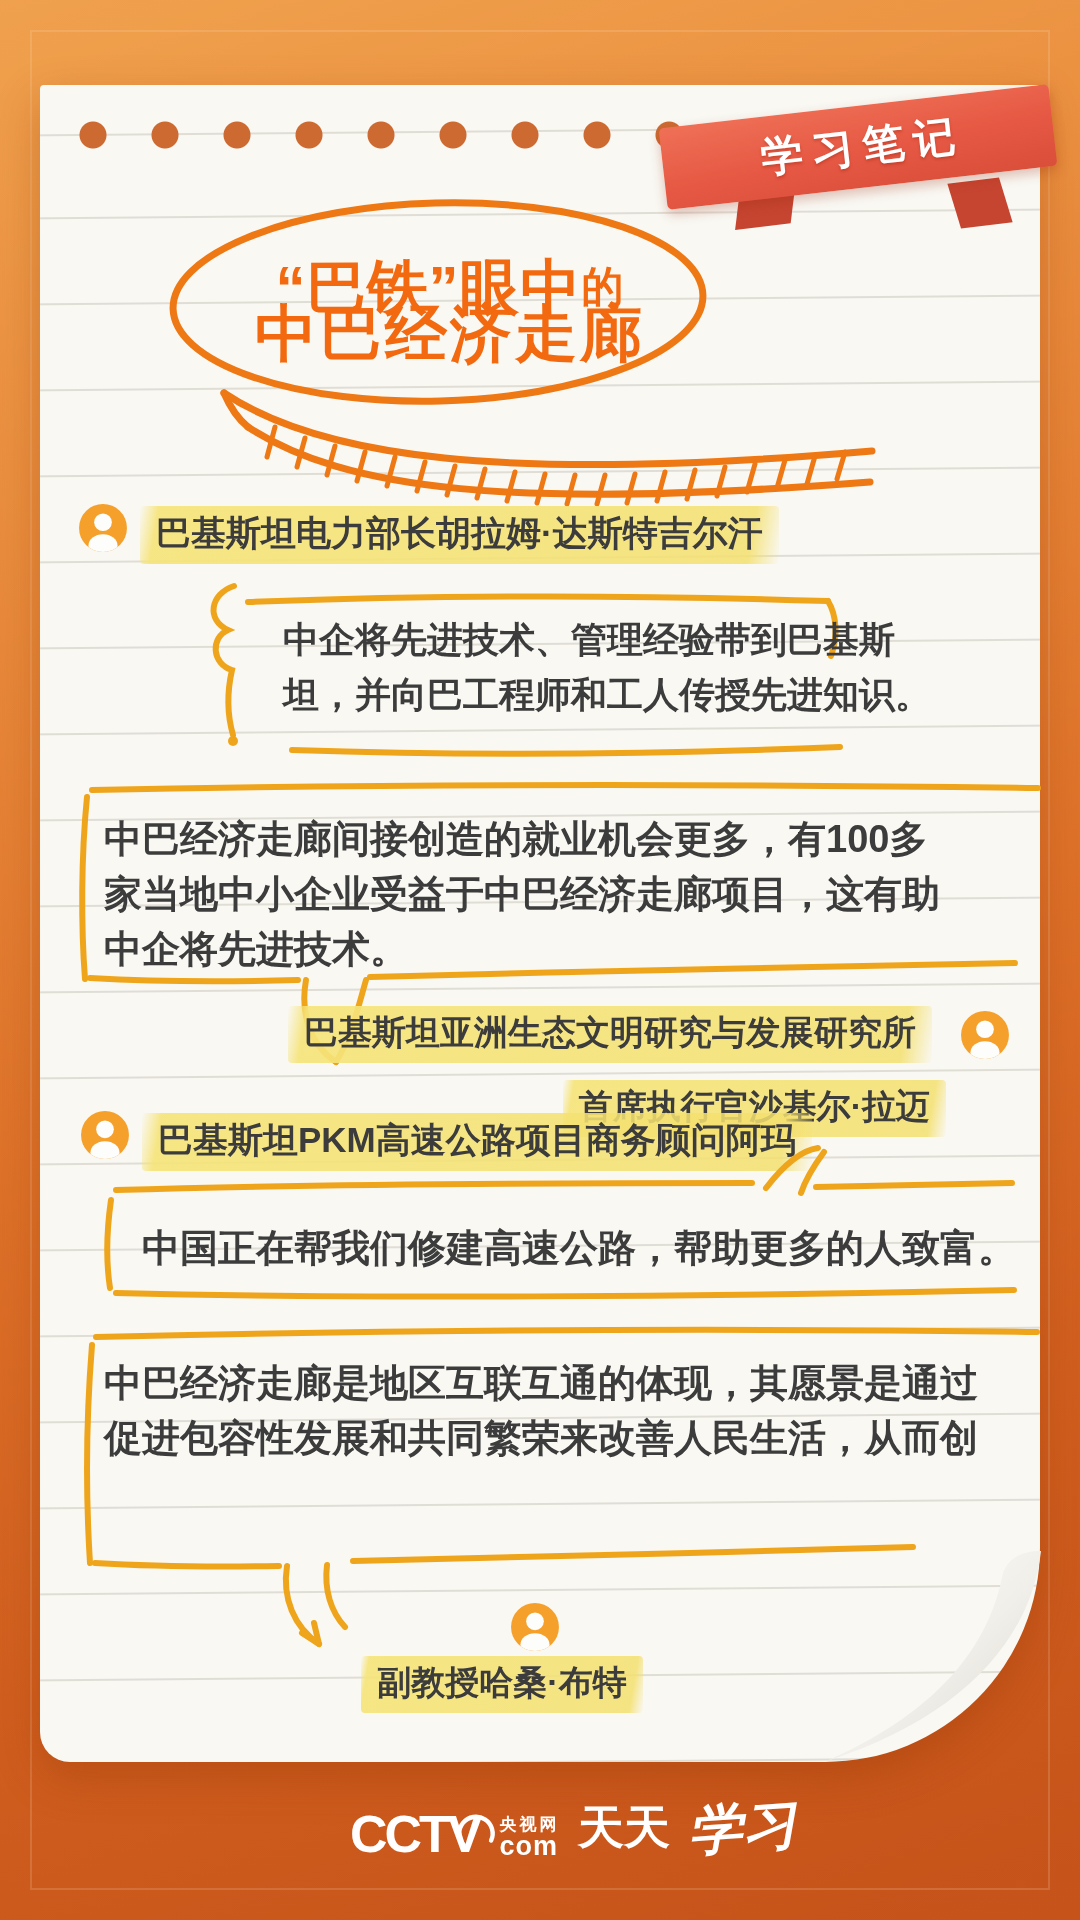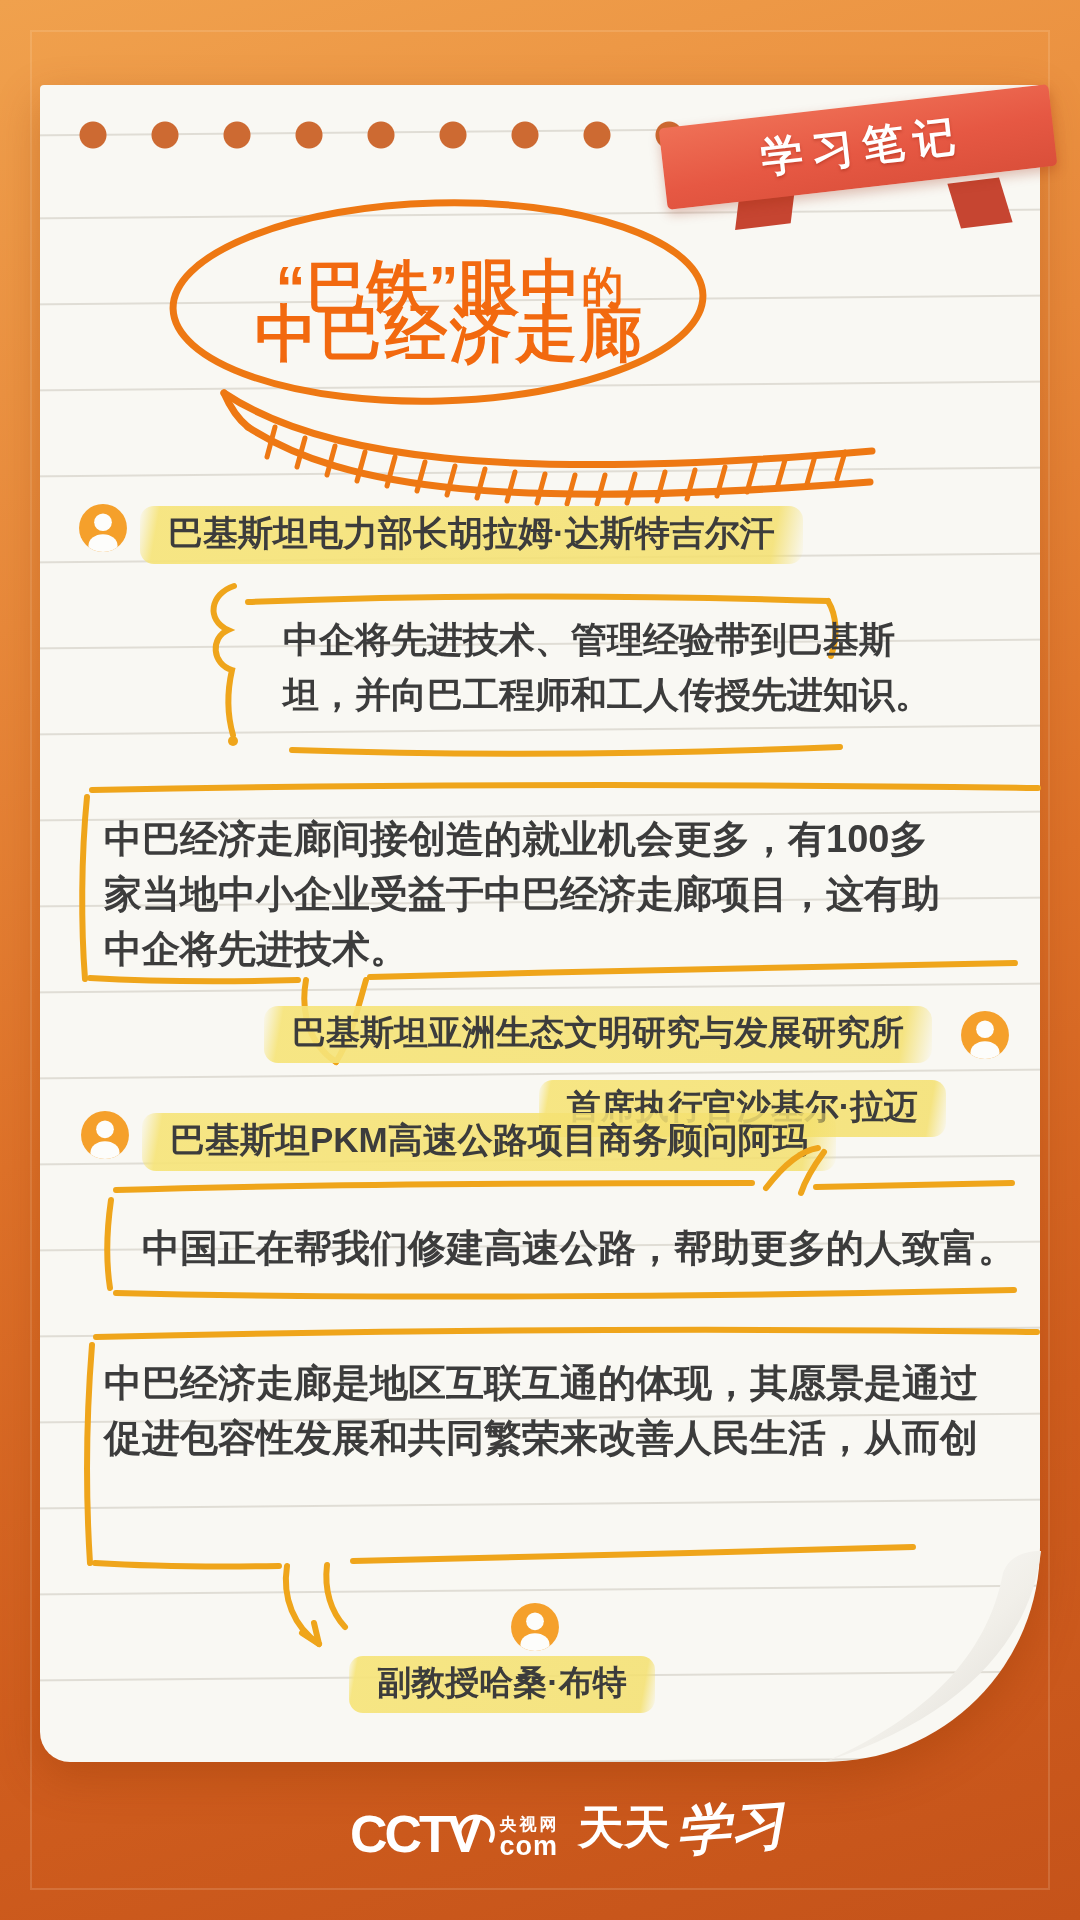--- a/index.html
+++ b/index.html
@@ -57,37 +57,37 @@
   
   .title-line{color:#f2690f;font-weight:900;text-align:center;width:520px;left:190px;letter-spacing:1px;}
   .title-l1{top:224px;font-size:60px;margin-top:24px;}
   .title-l2{top:292px;font-size:62px;letter-spacing:3px;}
   .title-small{font-size:42px;vertical-align:7px;font-weight:900;}
   
   .name-text{font-size:35px;font-weight:700;color:#3c3c3c;}
   .hl{
     display:inline-block;
     background:linear-gradient(100deg,rgba(246,228,122,0) 0%,rgba(246,228,122,0.92) 3%,rgba(244,224,110,0.85) 95%,rgba(246,228,122,0) 100%);
-    padding:4px 28px 7px;border-radius:14px;
+    padding:4px 16px 7px;border-radius:4px;
   }
   
   .qline{white-space:nowrap;font-size:38px;line-height:55px;color:#3c3c3c;font-weight:600;}
   .qline-sm{font-size:36px;line-height:55px;}
   
   .attr-col{display:flex;flex-direction:column;}
   .attr-row{display:flex;align-items:center;gap:28px;}
   .attr-text{font-size:34px;font-weight:700;color:#3c3c3c;}
   
   .footer-logo{color:#fff;display:flex;align-items:flex-end;}
   .cctv{left:350px;top:1808px;gap:5px;}
   .cctv-word{font-size:52px;font-weight:900;letter-spacing:-3px;line-height:52px;}
   .cctv-stack{display:flex;flex-direction:column;margin-left:-4px;line-height:1;}
   .cctv-cn{font-size:17px;letter-spacing:3px;font-weight:700;}
   .cctv-com{font-size:27px;font-weight:700;letter-spacing:1px;}
-  .brand{left:578px;top:1798px;gap:6px;}
+  .brand{left:578px;top:1798px;gap:18px;}
   .brand-p1{font-size:46px;font-weight:900;line-height:58px;}
   .brand-p2{
     font-size:54px;font-weight:700;font-style:italic;line-height:58px;
     font-family:"DejaVu Serif","Liberation Serif",serif;
     transform:rotate(-4deg);display:inline-block;
   }
   .person-icon{width:50px;height:50px;}
   svg.stroke-art{overflow:visible;}
 </style>
 </head>

